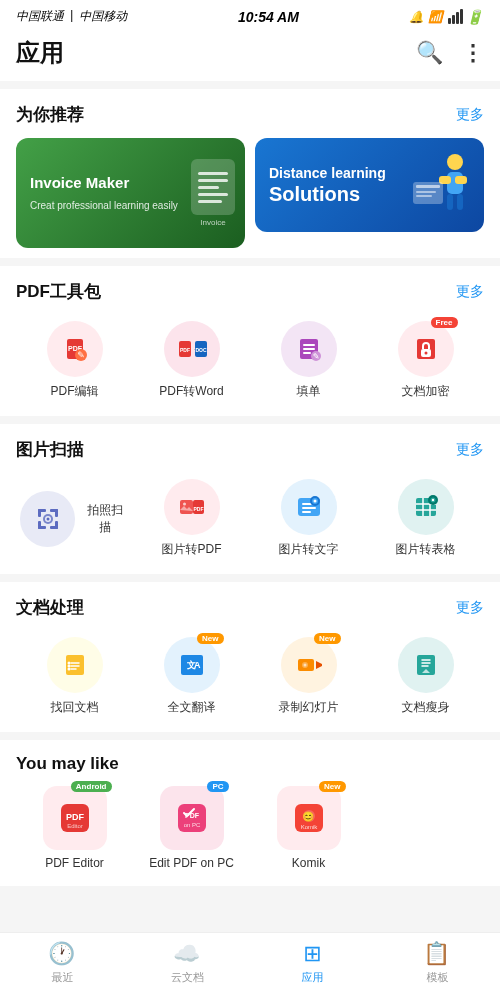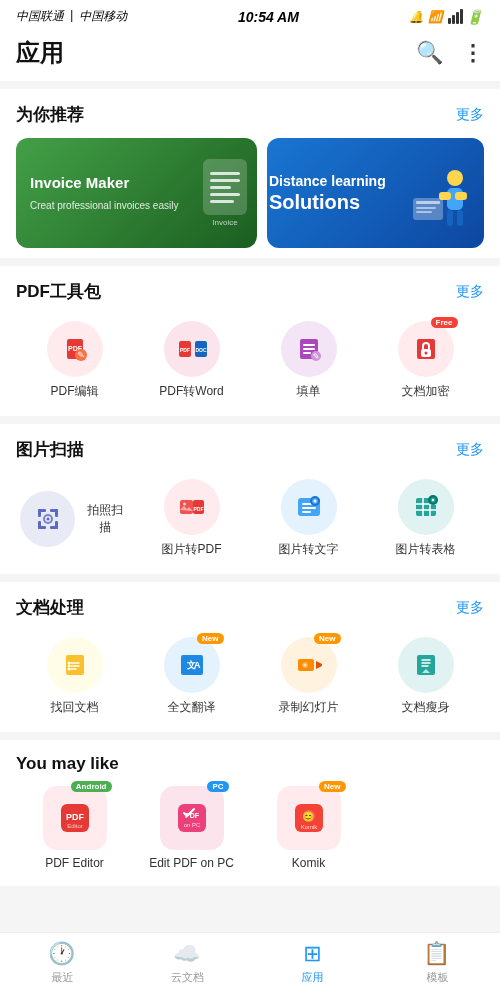--- a/index.html
+++ b/index.html
@@ -53,36 +53,36 @@
   <div style="display:flex; justify-content:space-between; align-items:center; margin-bottom:12px;">
     <span style="font-size:17px; font-weight:700; color:#111;">为你推荐</span>
     <span style="font-size:14px; color:#2196F3; cursor:pointer;">更多</span>
   </div>
   <div style="display:flex; gap:10px;">
 
     <div style="flex:1; border-radius:12px; overflow:hidden; height:110px; background:linear-gradient(135deg,#43A047,#1b5e20); position:relative; display:flex; align-items:center; padding:14px; cursor:pointer;">
       <div style="z-index:2;">
         <div style="font-size:15px; font-weight:800; color:white; line-height:1.3; margin-bottom:5px;">Invoice Maker</div>
         <div style="font-size:10px; color:rgba(255,255,255,0.85); line-height:1.5;">Creat professional
-invoices easily</div>
+learning easily</div>
       </div>
 
       <div style="position:absolute; right:10px; top:50%; transform:translateY(-50%); display:flex; flex-direction:column; align-items:center; gap:3px;">
         <div style="width:44px; height:56px; background:rgba(255,255,255,0.2); border-radius:6px; padding:7px; display:flex; flex-direction:column; gap:4px; justify-content:center;">
           <div style="width:100%; height:3px; background:rgba(255,255,255,0.8); border-radius:2px;"></div>
           <div style="width:100%; height:3px; background:rgba(255,255,255,0.8); border-radius:2px;"></div>
           <div style="width:70%; height:3px; background:rgba(255,255,255,0.8); border-radius:2px;"></div>
           <div style="width:100%; height:3px; background:rgba(255,255,255,0.8); border-radius:2px;"></div>
           <div style="width:80%; height:3px; background:rgba(255,255,255,0.8); border-radius:2px;"></div>
         </div>
         <div style="font-size:8px; color:rgba(255,255,255,0.7);">Invoice</div>
       </div>
     </div>
 
-    <div style="flex:1; border-radius:12px; overflow:hidden; height:110px; background:linear-gradient(135deg,#1976D2,#0d47a1); position:relative; display:flex; align-items:center; padding:2px; cursor:pointer;">
+    <div style="flex:1; border-radius:12px; overflow:hidden; height:94px; background:linear-gradient(135deg,#1976D2,#0d47a1); position:relative; display:flex; align-items:center; padding:14px; cursor:pointer;">
       <div style="z-index:2; max-width:60%;">
         <div style="font-size:14px; font-weight:600; color:white; line-height:1.3;">Distance learning</div>
         <div style="font-size:20px; font-weight:800; color:white; line-height:1.2;">Solutions</div>
       </div>
 
       <div style="position:absolute; right:6px; bottom:6px;">
         <svg width="75" height="80" viewBox="0 0 75 80">
 
           <circle cx="52" cy="20" r="8" fill="#FFD54F"></circle>
           <rect x="44" y="30" width="16" height="22" rx="5" fill="#42A5F5"></rect>

